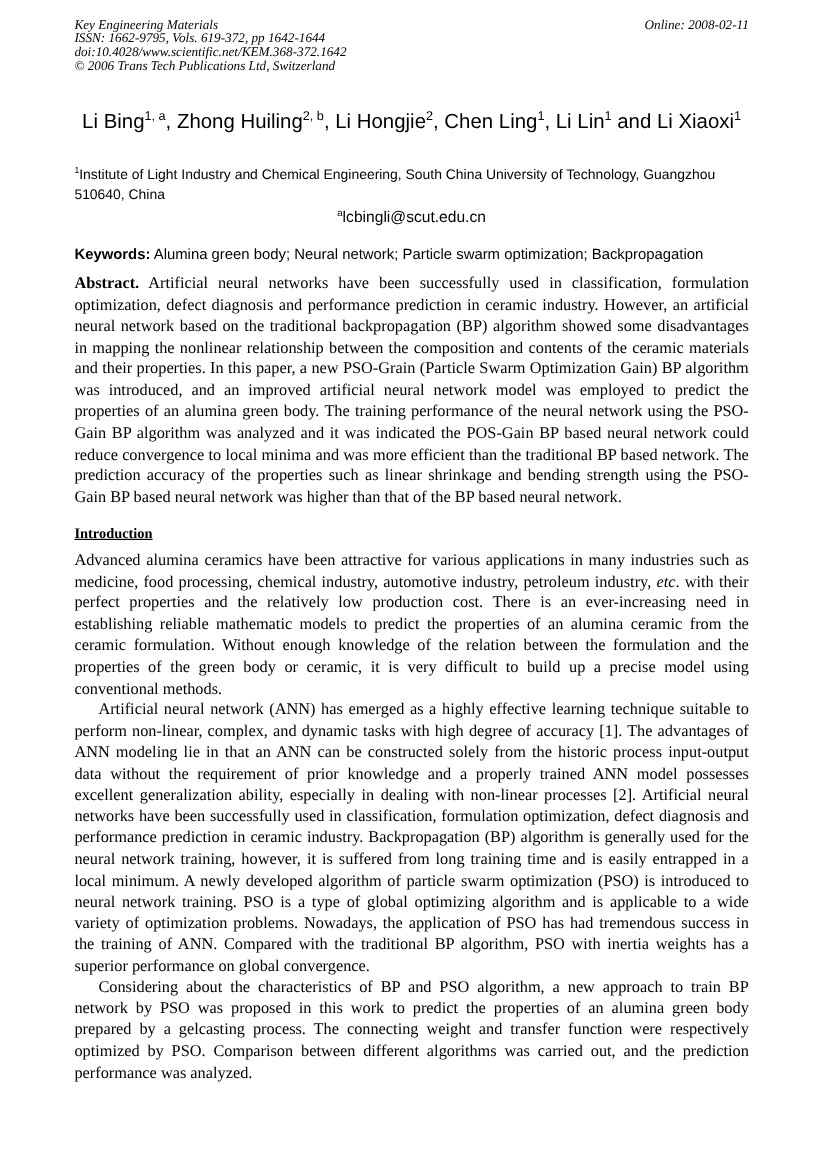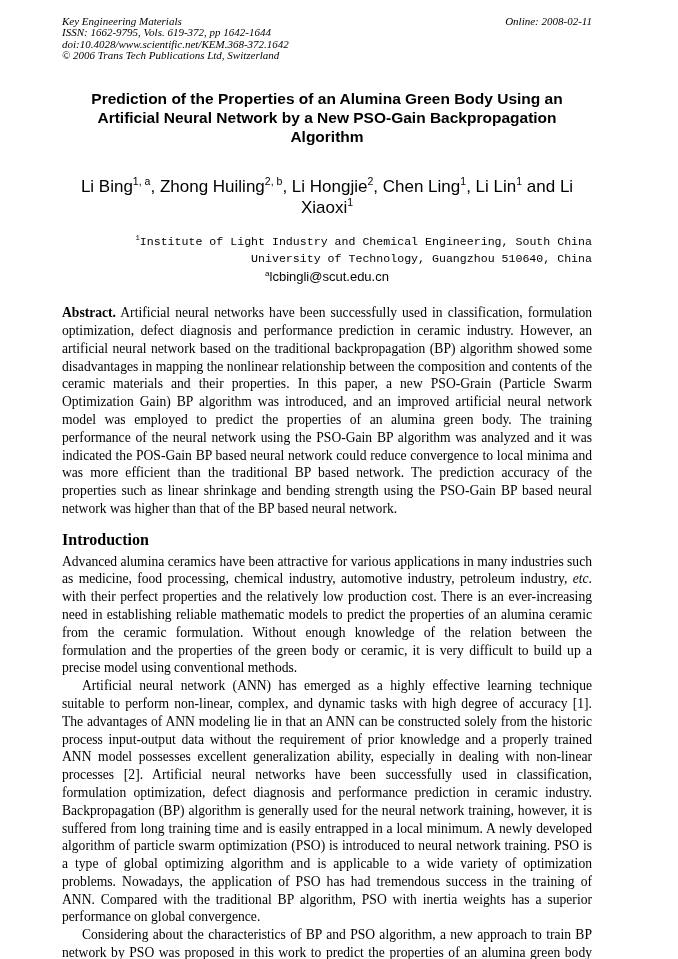--- a/index.html
+++ b/index.html
@@ -6,21 +6,21 @@
   html, body { background: #ffffff; }
   body {
     width: 678px; height: 959px;
     font-family: "Liberation Serif", serif;
     color: #000000;
     overflow: hidden;
   }
   .page {
     width: 678px; height: 959px;
     background: #ffffff;
-    padding: 16px 86px 0 62px;
+    padding: 16px 54px 0 62px;
     overflow: hidden;
   }
   
   .journal-header {
     display: flex;
     justify-content: space-between;
     align-items: flex-start;
     font-family: "Liberation Serif", serif;
     font-style: italic;
     font-size: 11px;
@@ -44,89 +44,90 @@
     font-size: 17px;
     line-height: 21px;
     text-align: center;
   }
   .author-line sup, .affiliation sup, .email-line sup {
     font-size: 62%;
     line-height: 0;
   }
   
   .affiliations {
-    margin-top: 16px;
-    font-family: Liberation Mono, monospace;
+    margin-top: 26px;
+    font-family: Liberation Sans, sans-serif;
     font-size: 11.6px;
     line-height: 16.5px;
-    text-align: right;
+    text-align: left;
   }
   .affiliation { margin-bottom: 1px; }
   .email-line {
     margin-top: 2px;
     font-family: "Liberation Sans", sans-serif;
     font-size: 13px;
     line-height: 16px;
     text-align: center;
   }
   
   .keywords-line {
     margin-top: 16px;
     font-family: "Liberation Sans", sans-serif;
     font-size: 12.4px;
     line-height: 15px;
     text-align: left;
   }
   .keywords-line strong { font-weight: bold; }
   
   .body-content {
-    margin-top: 19px;
+    margin-top: 7px;
     font-family: "Liberation Serif", serif;
     font-size: 13.6px;
     line-height: 17.8px;
   }
   .body-par {
     text-align: justify;
   }
   .body-par.indent { text-indent: 20px; }
   .body-par strong { font-weight: bold; }
   .body-par em { font-style: italic; }
   .sec-heading {
     font-family: "Liberation Serif", serif;
-    font-size: 16px;
+    font-size: 12px;
     font-weight: bold;
     margin-top: 13px;
     margin-bottom: 4px;
+    text-decoration: underline;
   }
 </style>
 </head>
 <body>
 
 <div class="page">
 
   <div class="journal-header">
     <div class="jh-left">
       <div>Key Engineering Materials</div>
       <div>ISSN: 1662-9795, Vols. 619-372, pp 1642-1644</div>
       <div>doi:10.4028/www.scientific.net/KEM.368-372.1642</div>
       <div>© 2006 Trans Tech Publications Ltd, Switzerland</div>
     </div>
     <div class="jh-right">Online: 2008-02-11</div>
   </div>
 
-  <h1 class="paper-title">Prediction of the Properties of an Alumina Green Body Using an Artificial Neural Network by a New PSO-Gain Backpropagation Algorithm</h1>
 
   <div class="author-line"><span>Li Bing<sup>1, a</sup></span>, <span>Zhong Huiling<sup>2, b</sup></span>, <span>Li Hongjie<sup>2</sup></span>, <span>Chen Ling<sup>1</sup></span>, <span>Li Lin<sup>1</sup></span> and <span>Li Xiaoxi<sup>1</sup></span></div>
 
   <div class="affiliations">
       <div class="affiliation"><sup>1</sup><span>Institute of Light Industry and Chemical Engineering, South China University of Technology, Guangzhou 510640, China</span></div>
     </div>
 
   <div class="email-line"><sup>a</sup><span>lcbingli@scut.edu.cn</span></div>
 
+  <div class="keywords-line"><strong>Keywords:</strong><span> Alumina green body; Neural network; Particle swarm optimization; Backpropagation</span></div>
 
   <main class="body-content">
       <p class="body-par"><strong>Abstract.</strong> Artificial neural networks have been successfully used in classification, formulation optimization, defect diagnosis and performance prediction in ceramic industry. However, an artificial neural network based on the traditional backpropagation (BP) algorithm showed some disadvantages in mapping the nonlinear relationship between the composition and contents of the ceramic materials and their properties. In this paper, a new PSO-Grain (Particle Swarm Optimization Gain) BP algorithm was introduced, and an improved artificial neural network model was employed to predict the properties of an alumina green body. The training performance of the neural network using the PSO-Gain BP algorithm was analyzed and it was indicated the POS-Gain BP based neural network could reduce convergence to local minima and was more efficient than the traditional BP based network. The prediction accuracy of the properties such as linear shrinkage and bending strength using the PSO-Gain BP based neural network was higher than that of the BP based neural network.</p>
       <h2 class="sec-heading">Introduction</h2>
       <p class="body-par">Advanced alumina ceramics have been attractive for various applications in many industries such as medicine, food processing, chemical industry, automotive industry, petroleum industry, <em>etc</em>. with their perfect properties and the relatively low production cost. There is an ever-increasing need in establishing reliable mathematic models to predict the properties of an alumina ceramic from the ceramic formulation. Without enough knowledge of the relation between the formulation and the properties of the green body or ceramic, it is very difficult to build up a precise model using conventional methods.</p>
       <p class="body-par indent">Artificial neural network (ANN) has emerged as a highly effective learning technique suitable to perform non-linear, complex, and dynamic tasks with high degree of accuracy [1]. The advantages of ANN modeling lie in that an ANN can be constructed solely from the historic process input-output data without the requirement of prior knowledge and a properly trained ANN model possesses excellent generalization ability, especially in dealing with non-linear processes [2]. Artificial neural networks have been successfully used in classification, formulation optimization, defect diagnosis and performance prediction in ceramic industry. Backpropagation (BP) algorithm is generally used for the neural network training, however, it is suffered from long training time and is easily entrapped in a local minimum. A newly developed algorithm of particle swarm optimization (PSO) is introduced to neural network training. PSO is a type of global optimizing algorithm and is applicable to a wide variety of optimization problems. Nowadays, the application of PSO has had tremendous success in the training of ANN. Compared with the traditional BP algorithm, PSO with inertia weights has a superior performance on global convergence.</p>
       <p class="body-par indent">Considering about the characteristics of BP and PSO algorithm, a new approach to train BP network by PSO was proposed in this work to predict the properties of an alumina green body prepared by a gelcasting process. The connecting weight and transfer function were respectively optimized by PSO. Comparison between different algorithms was carried out, and the prediction performance was analyzed.</p>
     </main>
 
 </div>

